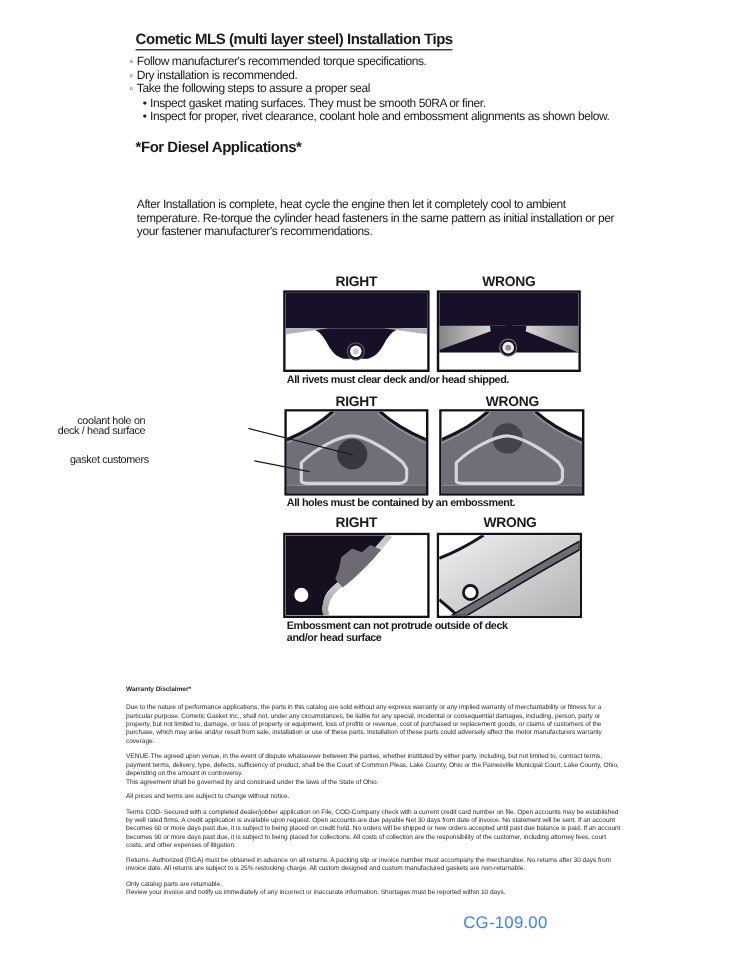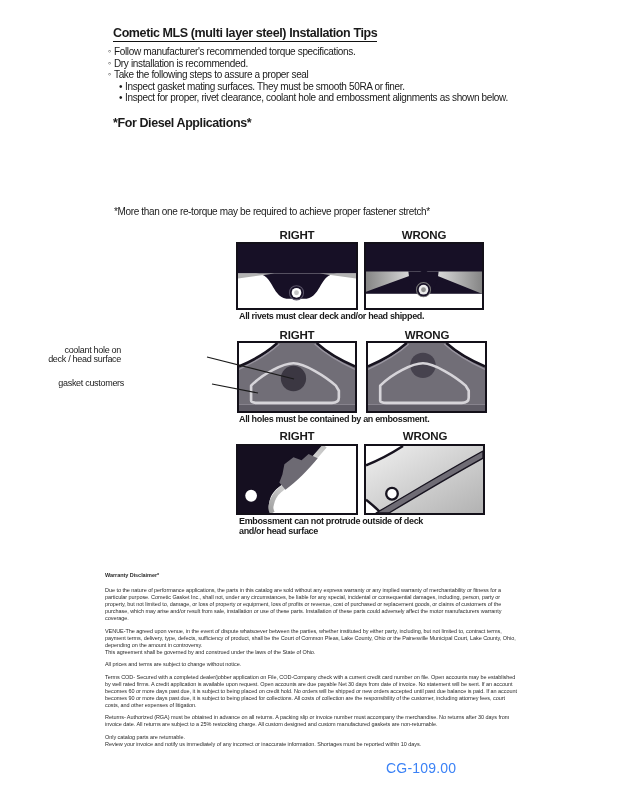--- a/index.html
+++ b/index.html
@@ -63,21 +63,21 @@
       <span class="mark">•</span>
       <span>Inspect gasket mating surfaces.  They must be smooth 50RA or finer.</span>
     </div>
     <div class="tip-row sub">
       <span class="mark">•</span>
       <span>Inspect for proper, rivet clearance, coolant hole and embossment alignments as shown below.</span>
     </div>
   </div>
 
   <div class="abs diesel-heading">*For Diesel Applications*</div>
-  <div class="abs para note">*More than one re-torque may be required to achieve proper fastener stretch*</div>
+  <div class="abs para p2">After Installation is complete, heat cycle the engine then let it completely cool to ambient temperature. Re-torque the cylinder head fasteners in the same pattern as initial installation or per your fastener manufacturer's recommendations.</div>
 
   <div class="abs dlabel" style="left:236px;top:229px;">RIGHT</div>
   <div class="abs dlabel" style="left:363px;top:229px;">WRONG</div>
 
   <div class="abs dimg" style="left:236px;top:242px;width:122px;height:68px;">
     <svg viewBox="0 0 117 63" preserveAspectRatio="none">
       <rect width="117" height="63" fill="#171026"></rect>
       <rect x="0" y="29" width="117" height="34" fill="#ffffff"></rect>
       <path d="M18,29 C36,30 32,50 48,54 L68,54 C84,50 80,30 98,29 Z" fill="#171026"></path>
       <path d="M0,29 L36,29 L0,34 Z" fill="#b3b3b3"></path>

